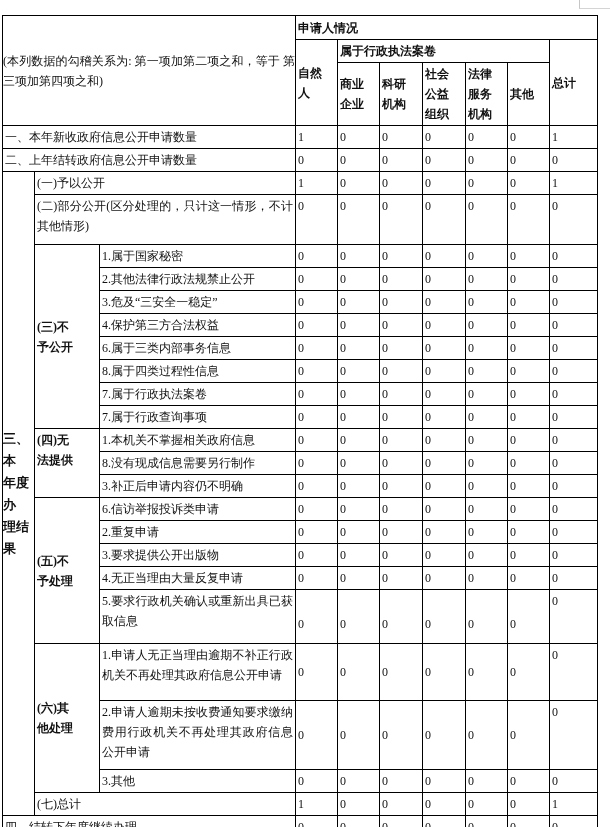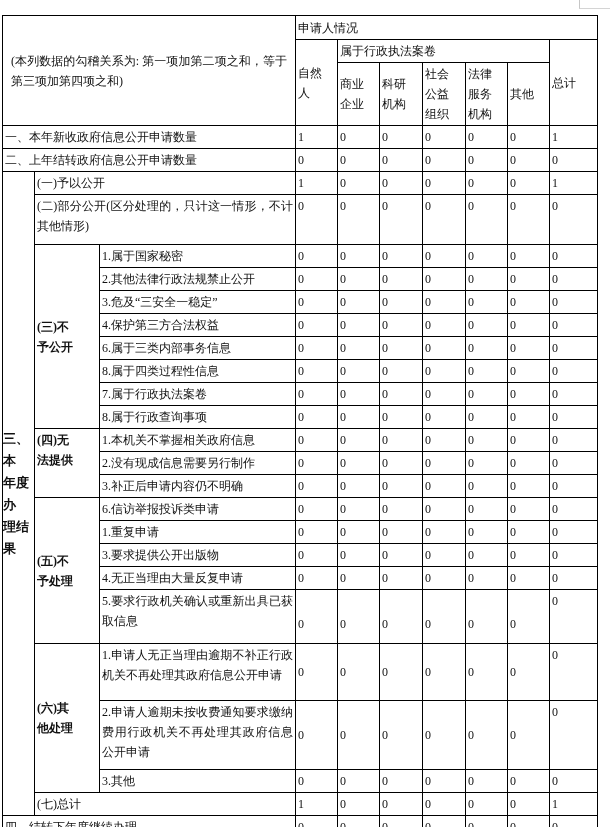--- a/index.html
+++ b/index.html
@@ -15,22 +15,22 @@
     position:absolute;left:2px;top:15px;
     border-collapse:collapse;table-layout:fixed;width:595px;
   }
   td{
     border:1px solid #000;font-size:12px;line-height:20px;
     vertical-align:top;padding:1px 2px;overflow:hidden;
   }
   tr{height:22px;}
   tr.h1{height:24px;} tr.h2{height:23px;} tr.h3{height:62px;}
   tr.rt1{height:50px;} tr.rt2{height:54px;} tr.rt3{height:57px;} tr.rt4{height:69px;}
-  .note{vertical-align:middle;padding:2px 8px;text-align:justify;}
-  .hcell{vertical-align:middle;}
+  .note{vertical-align:middle;padding:2px 0;text-align:justify;}
+  .hcell{vertical-align:middle;font-weight:bold;}
   .pre{white-space:pre-line;}
   .lbl{text-align:justify;word-break:break-all;}
   .sec{vertical-align:middle;font-size:13px;line-height:22px;padding:0;text-align:left;font-weight:bold;}
   .grp{vertical-align:middle;font-weight:bold;}
   .gtop{vertical-align:top;}
   .v{padding:1px 2px;}
   tr.vb td.v{vertical-align:bottom;padding-bottom:9px;}
   tr.vm td.v{vertical-align:middle;}
   tr.vb td.v.last, tr.vm td.v.last{vertical-align:top;padding:1px 2px;}
 </style>
@@ -186,21 +186,21 @@
     <td class="lbl">7.属于行政执法案卷</td>
     <td class="v">0</td>
     <td class="v">0</td>
     <td class="v">0</td>
     <td class="v">0</td>
     <td class="v">0</td>
     <td class="v">0</td>
     <td class="v">0</td>
   </tr>
   <tr>
-    <td class="lbl">8.属于行政查询事项</td>
+    <td class="lbl">7.属于行政查询事项</td>
     <td class="v">0</td>
     <td class="v">0</td>
     <td class="v">0</td>
     <td class="v">0</td>
     <td class="v">0</td>
     <td class="v">0</td>
     <td class="v">0</td>
   </tr>
   <tr>
     <td class="grp gtop pre" rowspan="3">(四)无
@@ -208,21 +208,21 @@
     <td class="lbl">1.本机关不掌握相关政府信息</td>
     <td class="v">0</td>
     <td class="v">0</td>
     <td class="v">0</td>
     <td class="v">0</td>
     <td class="v">0</td>
     <td class="v">0</td>
     <td class="v">0</td>
   </tr>
   <tr>
-    <td class="lbl">2.没有现成信息需要另行制作</td>
+    <td class="lbl">8.没有现成信息需要另行制作</td>
     <td class="v">0</td>
     <td class="v">0</td>
     <td class="v">0</td>
     <td class="v">0</td>
     <td class="v">0</td>
     <td class="v">0</td>
     <td class="v">0</td>
   </tr>
   <tr>
     <td class="lbl">3.补正后申请内容仍不明确</td>
@@ -240,21 +240,21 @@
     <td class="lbl">6.信访举报投诉类申请</td>
     <td class="v">0</td>
     <td class="v">0</td>
     <td class="v">0</td>
     <td class="v">0</td>
     <td class="v">0</td>
     <td class="v">0</td>
     <td class="v">0</td>
   </tr>
   <tr>
-    <td class="lbl">1.重复申请</td>
+    <td class="lbl">2.重复申请</td>
     <td class="v">0</td>
     <td class="v">0</td>
     <td class="v">0</td>
     <td class="v">0</td>
     <td class="v">0</td>
     <td class="v">0</td>
     <td class="v">0</td>
   </tr>
   <tr>
     <td class="lbl">3.要求提供公开出版物</td>

